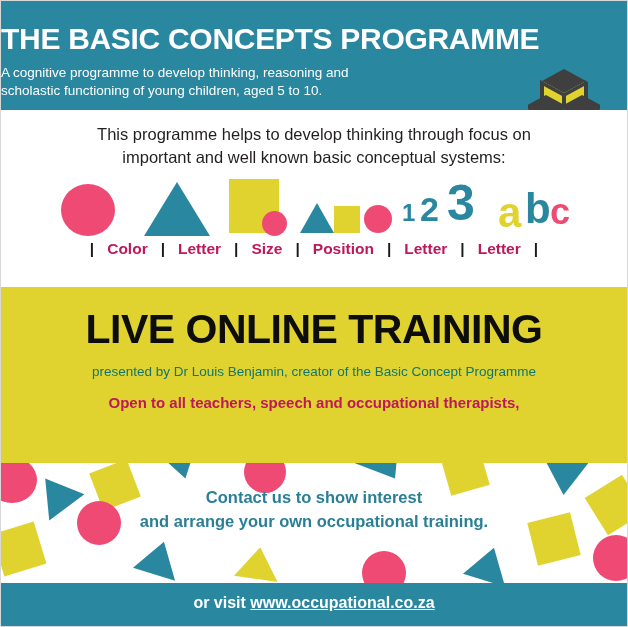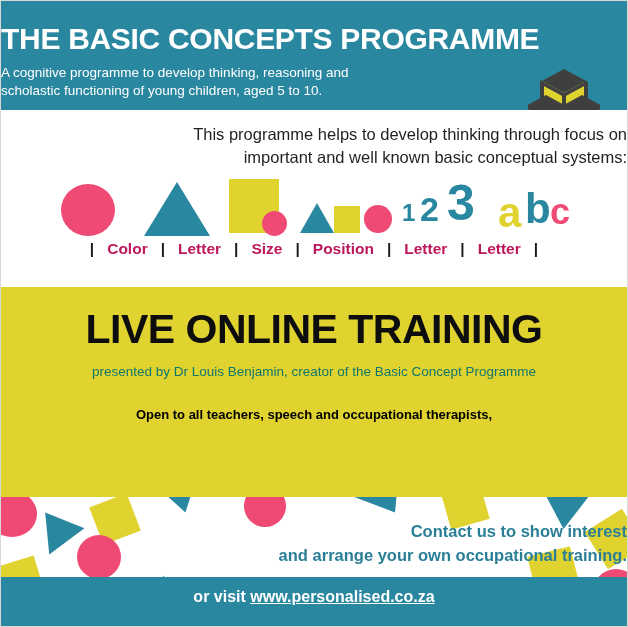--- a/index.html
+++ b/index.html
@@ -48,21 +48,20 @@
   .concepts {
     background:#ffffff;
     height:177px;
     padding-top:13px;
     text-align:center;
   }
   .concepts-lead {
     color:#231f20;
     font-size:16.5px;
     line-height:1.42;
-    text-align:right;
   }
   .icon-row {
     position:relative;
     height:58px;
     margin-top:8px;
   }
   .icon-row > * { position:absolute; }
 
   .sh-circle { border-radius:50%; }
   .sh-tri {
@@ -87,51 +86,51 @@
   }
   .labels-row .sep {
     color:#1a1a1a;
     font-size:15.5px;
     font-weight:bold;
   }
 
   
   .live {
     background:#e0d32f;
-    height:210px;
+    height:176px;
     text-align:center;
     padding-top:20px;
   }
   .live-title {
     color:#0d0d0d;
     font-size:41px;
     font-weight:bold;
     letter-spacing:-0.5px;
     line-height:1.1;
   }
   .live-presenter {
     color:#0f766e;
     font-size:13.5px;
     margin-top:12px;
   }
   .live-open {
-    color:#000000;
-    font-size:13px;
+    color:#be185d;
+    font-size:15px;
     font-weight:bold;
     line-height:1.5;
-    margin-top:26px;
+    margin-top:13px;
   }
 
   
   .confetti {
     position:relative;
     background:#ffffff;
-    height:80px;
+    height:120px;
     overflow:hidden;
-    text-align:right;
+    text-align:center;
   }
   .confetti-text {
     position:relative;
     z-index:3;
     padding-top:23px;
     color:#2a7f97;
     font-size:16.5px;
     font-weight:bold;
     line-height:1.45;
   }
@@ -281,17 +280,17 @@
     <div class="cf cf-tr" style="left:466px; top:84px; border-left-width:22px; border-right-width:22px; border-bottom-width:34px; border-bottom-color:#2a87a0; transform:rotate(17deg);"></div>
 
     <div class="confetti-text">
       <div>Contact us to show interest</div>
       <div>and arrange your own occupational training.</div>
     </div>
   </div>
 
   <div class="footer">
     <div class="footer-line">
-      <span>or visit </span><span class="footer-link">www.personalised.co.za</span>
+      <span>or visit </span><span class="footer-link">www.occupational.co.za</span>
     </div>
   </div>
 
 </div>
 
 </body></html>

